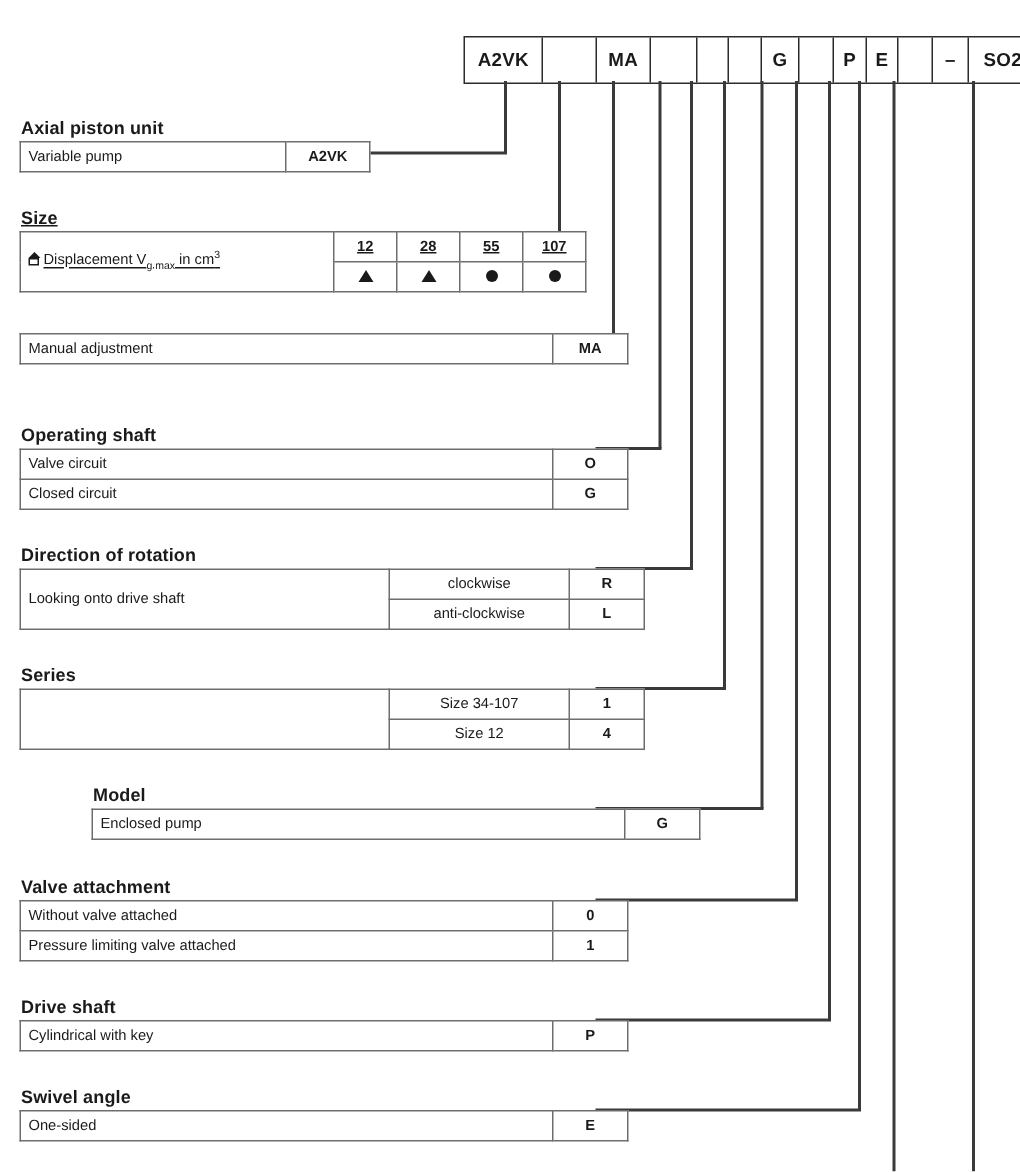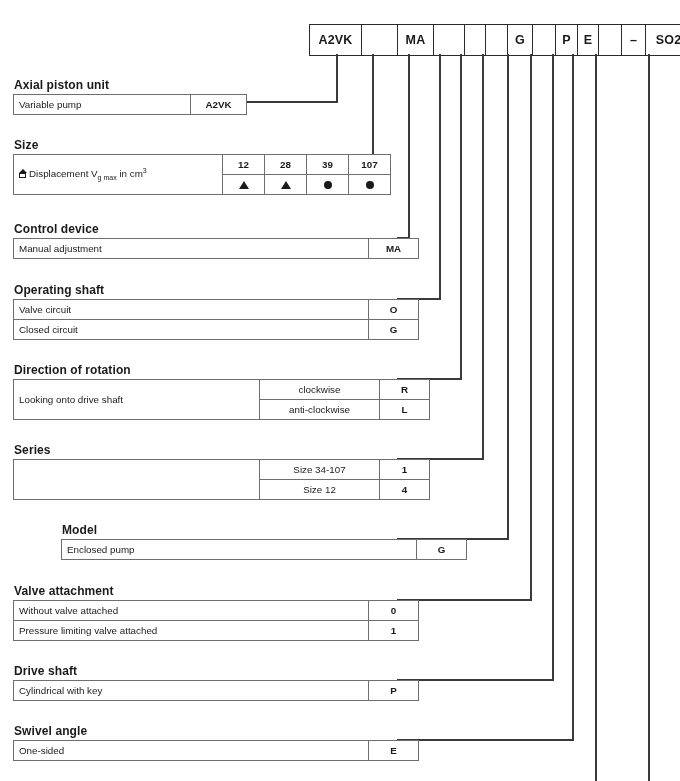--- a/index.html
+++ b/index.html
@@ -130,45 +130,44 @@
     <table class="tbl">
       <tbody>
           <tr>
         <td class="desc" style="width:166px">Variable pump</td>
         <td class="code" style="width:45px">A2VK</td>
       </tr>
     </tbody>
       </table>
   </div>
 
-  <div class="section" style="left:13px;top:138px;">
+  <div class="section" style="left:13px;top:138px;text-decoration:underline;">
     <div class="sec-title">Size</div>
     <table class="tbl">
       <tbody>
           <tr>
         <td class="desc nobottom" rowspan="2" style="width:198px;height:38px;">
           <span class="home"></span><span>Displacement V</span><sub>g max</sub><span> in cm</span><sup>3</sup>
         </td>
         <td class="code" style="width:31px">12</td>
         <td class="code" style="width:31px">28</td>
-        <td class="code" style="width:31px">39</td>
+        <td class="code" style="width:31px">55</td>
         <td class="code" style="width:31px">107</td>
       </tr>
       <tr>
         <td class="sym"><span class="tri"></span></td>
         <td class="sym"><span class="tri"></span></td>
         <td class="sym"><span class="dot"></span></td>
         <td class="sym"><span class="dot"></span></td>
       </tr>
     </tbody>
       </table>
   </div>
 
   <div class="section" style="left:13px;top:222px;">
-    <div class="sec-title">Control device</div>
     <table class="tbl">
       <tbody>
           <tr>
         <td class="desc" style="width:344px">Manual adjustment</td>
         <td class="code" style="width:39px">MA</td>
       </tr>
     </tbody>
       </table>
   </div>
 

